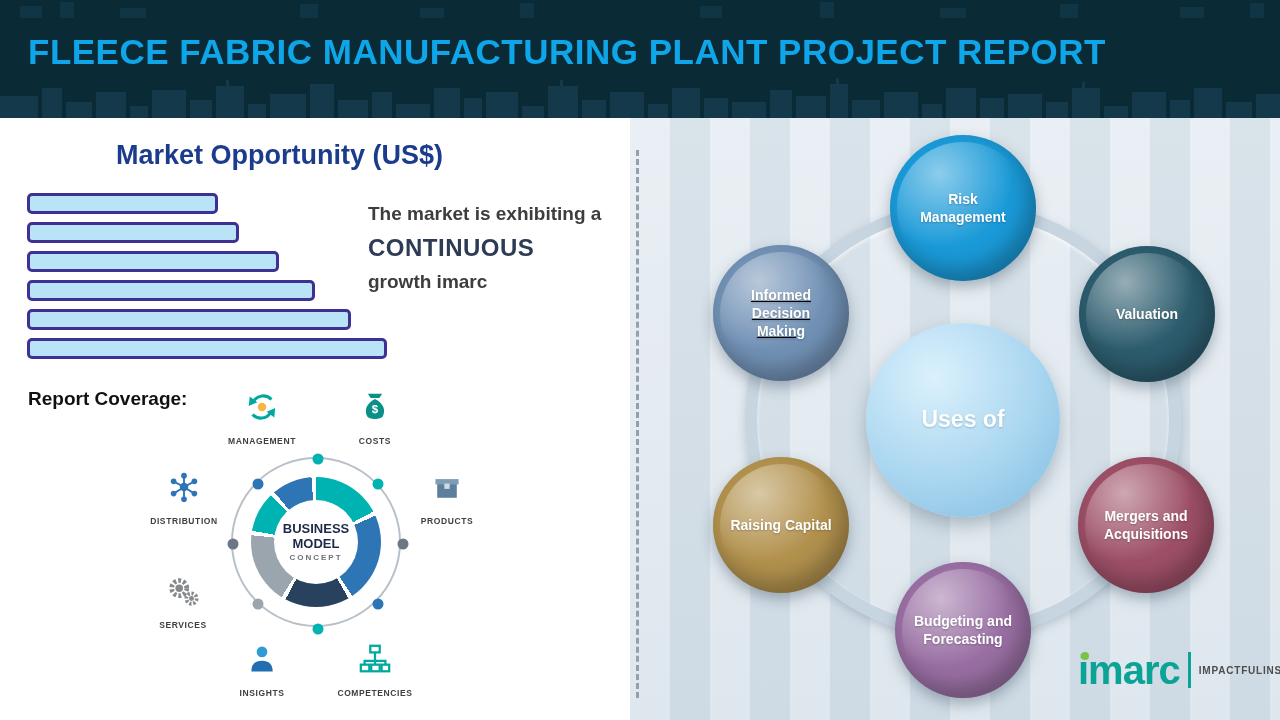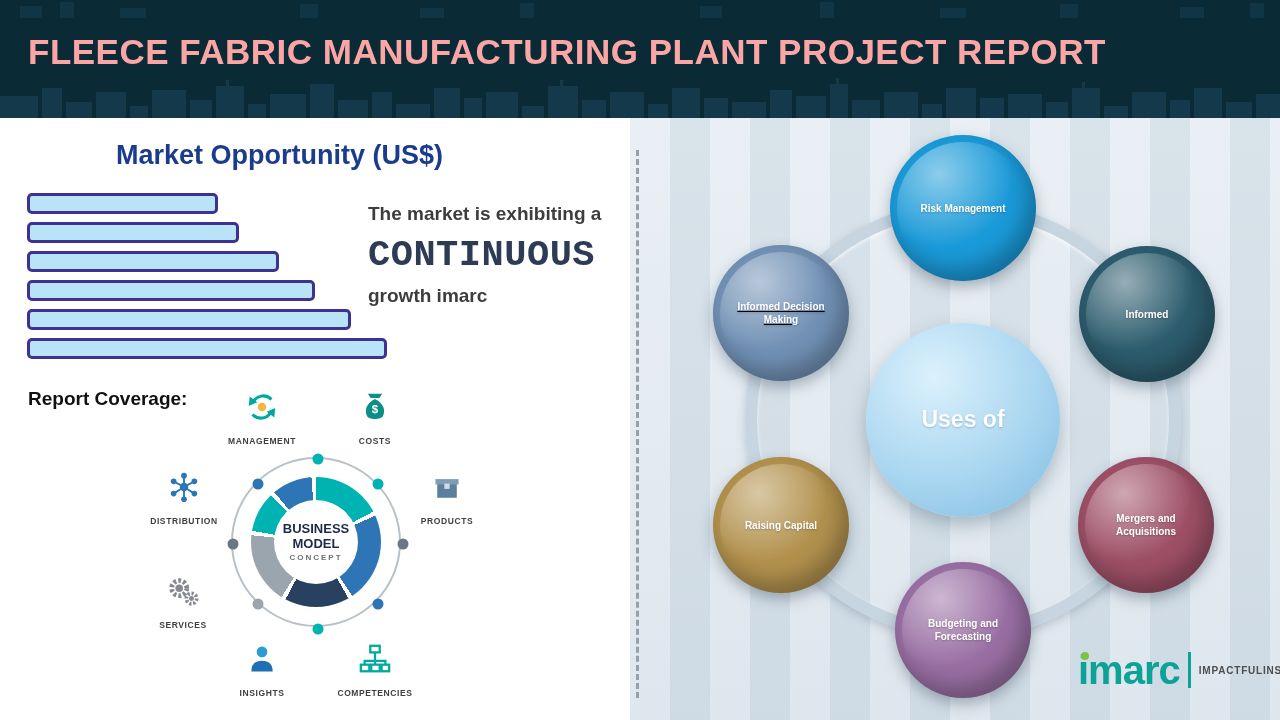--- a/index.html
+++ b/index.html
@@ -2,38 +2,38 @@
 <html><head>
 <meta charset="utf-8">
 <style>
   * { margin: 0; padding: 0; box-sizing: border-box; }
   html, body { width: 1280px; height: 720px; overflow: hidden; }
   body { font-family: "Liberation Sans", sans-serif; background: #dfe8ee; }
   #stage { position: relative; width: 1280px; height: 720px; background: linear-gradient(180deg, #e6edf2 0%, #d8e2ea 100%); }
 
   
   .header { position: absolute; left: 0; top: 0; width: 1280px; height: 118px; background: #0a2b36; overflow: hidden; }
-  .header-title { position: absolute; left: 28px; top: 32px; color: #fca5a5; font-size: 35px; font-weight: 800; letter-spacing: 0.5px; white-space: nowrap; }
+  .header-title { position: absolute; left: 28px; top: 32px; color: #0ea5e9; font-size: 35px; font-weight: 800; letter-spacing: 0.5px; white-space: nowrap; }
   .skyline-bottom { position: absolute; left: 0; bottom: 0; width: 1280px; height: 40px; }
   .skyline-top { position: absolute; left: 0; top: 0; width: 1280px; height: 18px; opacity: 0.85; }
 
   
   .left-panel { position: absolute; left: 0; top: 118px; width: 630px; height: 602px; background: #ffffff; }
   .right-panel { position: absolute; left: 630px; top: 118px; width: 650px; height: 602px;
                  background: repeating-linear-gradient(90deg, rgba(255,255,255,0.25) 0 40px, rgba(190,205,216,0.25) 40px 80px),
                              linear-gradient(180deg, #e2eaf0, #d4dfe8); }
   .divider { position: absolute; left: 636px; top: 150px; height: 548px; width: 0; border-left: 3px dashed #94a1ab; }
 
   
   .mo-title { position: absolute; left: 116px; top: 140px; font-size: 27px; font-weight: 800; color: #1b3c8c; }
   .bars { position: absolute; left: 27px; top: 193px; display: flex; flex-direction: column; gap: 8px; }
   .bar { height: 21px; background: #b9e3f7; border: 3px solid #3f3193; border-radius: 5px; }
   .growth { position: absolute; left: 368px; top: 203px; width: 260px; }
   .growth-l1 { font-size: 19px; font-weight: 700; color: #3d3d3d; }
-  .growth-l2 { font-size: 37px; font-weight: 800; color: #2e3b55; margin: 9px 0; letter-spacing: 0.5px; font-family: Liberation Mono, monospace; }
+  .growth-l2 { font-size: 24px; font-weight: 800; color: #2e3b55; margin: 9px 0; letter-spacing: 0.5px; }
   .growth-l3 { font-size: 19px; font-weight: 700; color: #3d3d3d; }
 
   
   .coverage-label { position: absolute; left: 28px; top: 388px; font-size: 19px; font-weight: 800; color: #111111; }
   .bm-ring { position: absolute; left: 231px; top: 457px; width: 170px; height: 170px; border: 2px solid #b9c1c8; border-radius: 50%; }
   .bm-node { position: absolute; width: 11px; height: 11px; border-radius: 50%; transform: translate(-50%,-50%); }
   .bm-donut { position: absolute; left: 251px; top: 477px; width: 130px; height: 130px; border-radius: 50%;
     background: conic-gradient(#00b3b3 0deg 62deg, #ffffff 62deg 66deg, #2e75b6 66deg 146deg, #ffffff 146deg 150deg,
                 #28415e 150deg 208deg, #ffffff 208deg 212deg, #9aa5ad 212deg 276deg, #ffffff 276deg 280deg,
                 #00b3b3 280deg 316deg, #ffffff 316deg 320deg, #2e75b6 320deg 356deg, #ffffff 356deg 360deg); }
@@ -50,21 +50,21 @@
   .big-ring { position: absolute; left: 745px; top: 202px; width: 436px; height: 436px; border: 12px solid #c7d5e0;
               border-radius: 50%; box-shadow: 0 4px 10px rgba(110,130,150,0.35), inset 0 2px 4px rgba(255,255,255,0.7); }
   .center-circle { position: absolute; left: 866px; top: 323px; width: 194px; height: 194px; border-radius: 50%;
     background: radial-gradient(circle at 35% 28%, #dbf1fc, #a9d6f0 55%, #7fbbdf);
     box-shadow: 0 8px 18px rgba(60,90,110,0.35); display: flex; flex-direction: column; align-items: center; justify-content: center; }
   .center-circle .cl { color: #ffffff; font-size: 23px; font-weight: 800; line-height: 1.3; text-shadow: 0 1px 2px rgba(0,60,90,0.25); }
   .ring-circle { position: absolute; border-radius: 50%; display: flex; align-items: center; justify-content: center;
     box-shadow: inset -8px -12px 20px rgba(0,0,0,0.28), 0 6px 14px rgba(40,60,80,0.35); }
   .ring-circle::before { content: ""; position: absolute; inset: 5%; border-radius: 50%;
     background: radial-gradient(circle at 32% 24%, rgba(255,255,255,0.5), rgba(255,255,255,0) 55%); }
-  .circle-label { position: relative; z-index: 2; color: #ffffff; font-size: 10px; font-weight: 700; text-align: center;
+  .circle-label { position: relative; z-index: 2; color: #ffffff; font-size: 14px; font-weight: 700; text-align: center;
     line-height: 1.3; padding: 0 16px; text-shadow: 0 1px 2px rgba(0,0,0,0.25); }
   .pos0 { left: 890px; top: 135px; width: 146px; height: 146px; }
   .pos1 { left: 1079px; top: 246px; width: 136px; height: 136px; }
   .pos2 { left: 1078px; top: 457px; width: 136px; height: 136px; }
   .pos3 { left: 895px; top: 562px; width: 136px; height: 136px; }
   .pos4 { left: 713px; top: 457px; width: 136px; height: 136px; }
   .pos5 { left: 713px; top: 245px; width: 136px; height: 136px; }
 
   
   .brand { position: absolute; left: 1078px; top: 650px; display: flex; align-items: center; gap: 8px; }
@@ -285,21 +285,21 @@
     </div>
     <div class="bm-label">COMPETENCIES</div>
   </div>
 
   <div class="big-ring"></div>
 
   <div class="ring-circle pos0" style="background-color: rgb(26, 154, 216);">
     <span class="circle-label">Risk Management</span>
   </div>
   <div class="ring-circle pos1" style="background-color: rgb(44, 92, 109);">
-    <span class="circle-label">Informed</span>
+    <span class="circle-label">Valuation</span>
   </div>
   <div class="ring-circle pos2" style="background-color: rgb(157, 79, 102);">
     <span class="circle-label">Mergers and Acquisitions</span>
   </div>
   <div class="ring-circle pos3" style="background-color: rgb(153, 111, 163);">
     <span class="circle-label">Budgeting and Forecasting</span>
   </div>
   <div class="ring-circle pos4" style="background-color: rgb(178, 145, 77);">
     <span class="circle-label">Raising Capital</span>
   </div>

